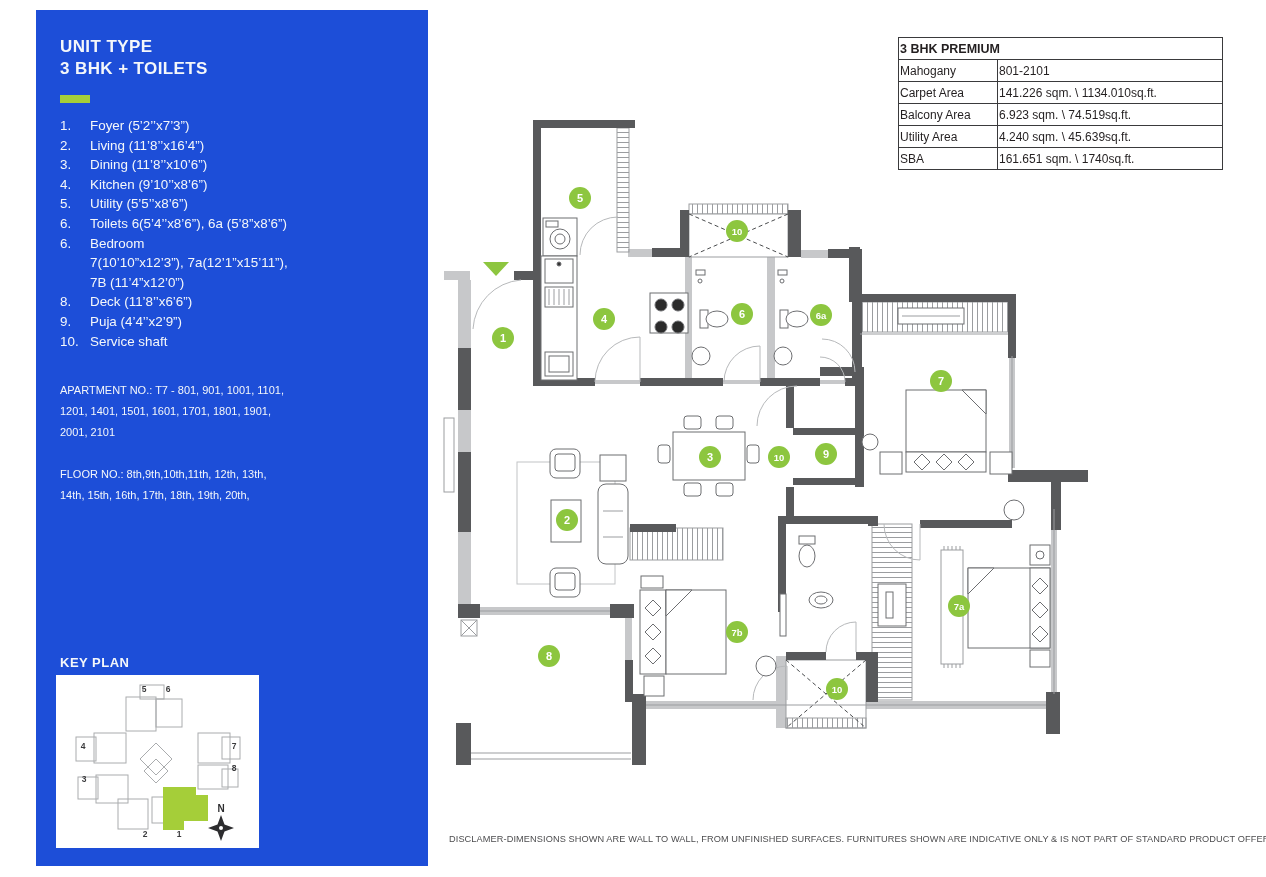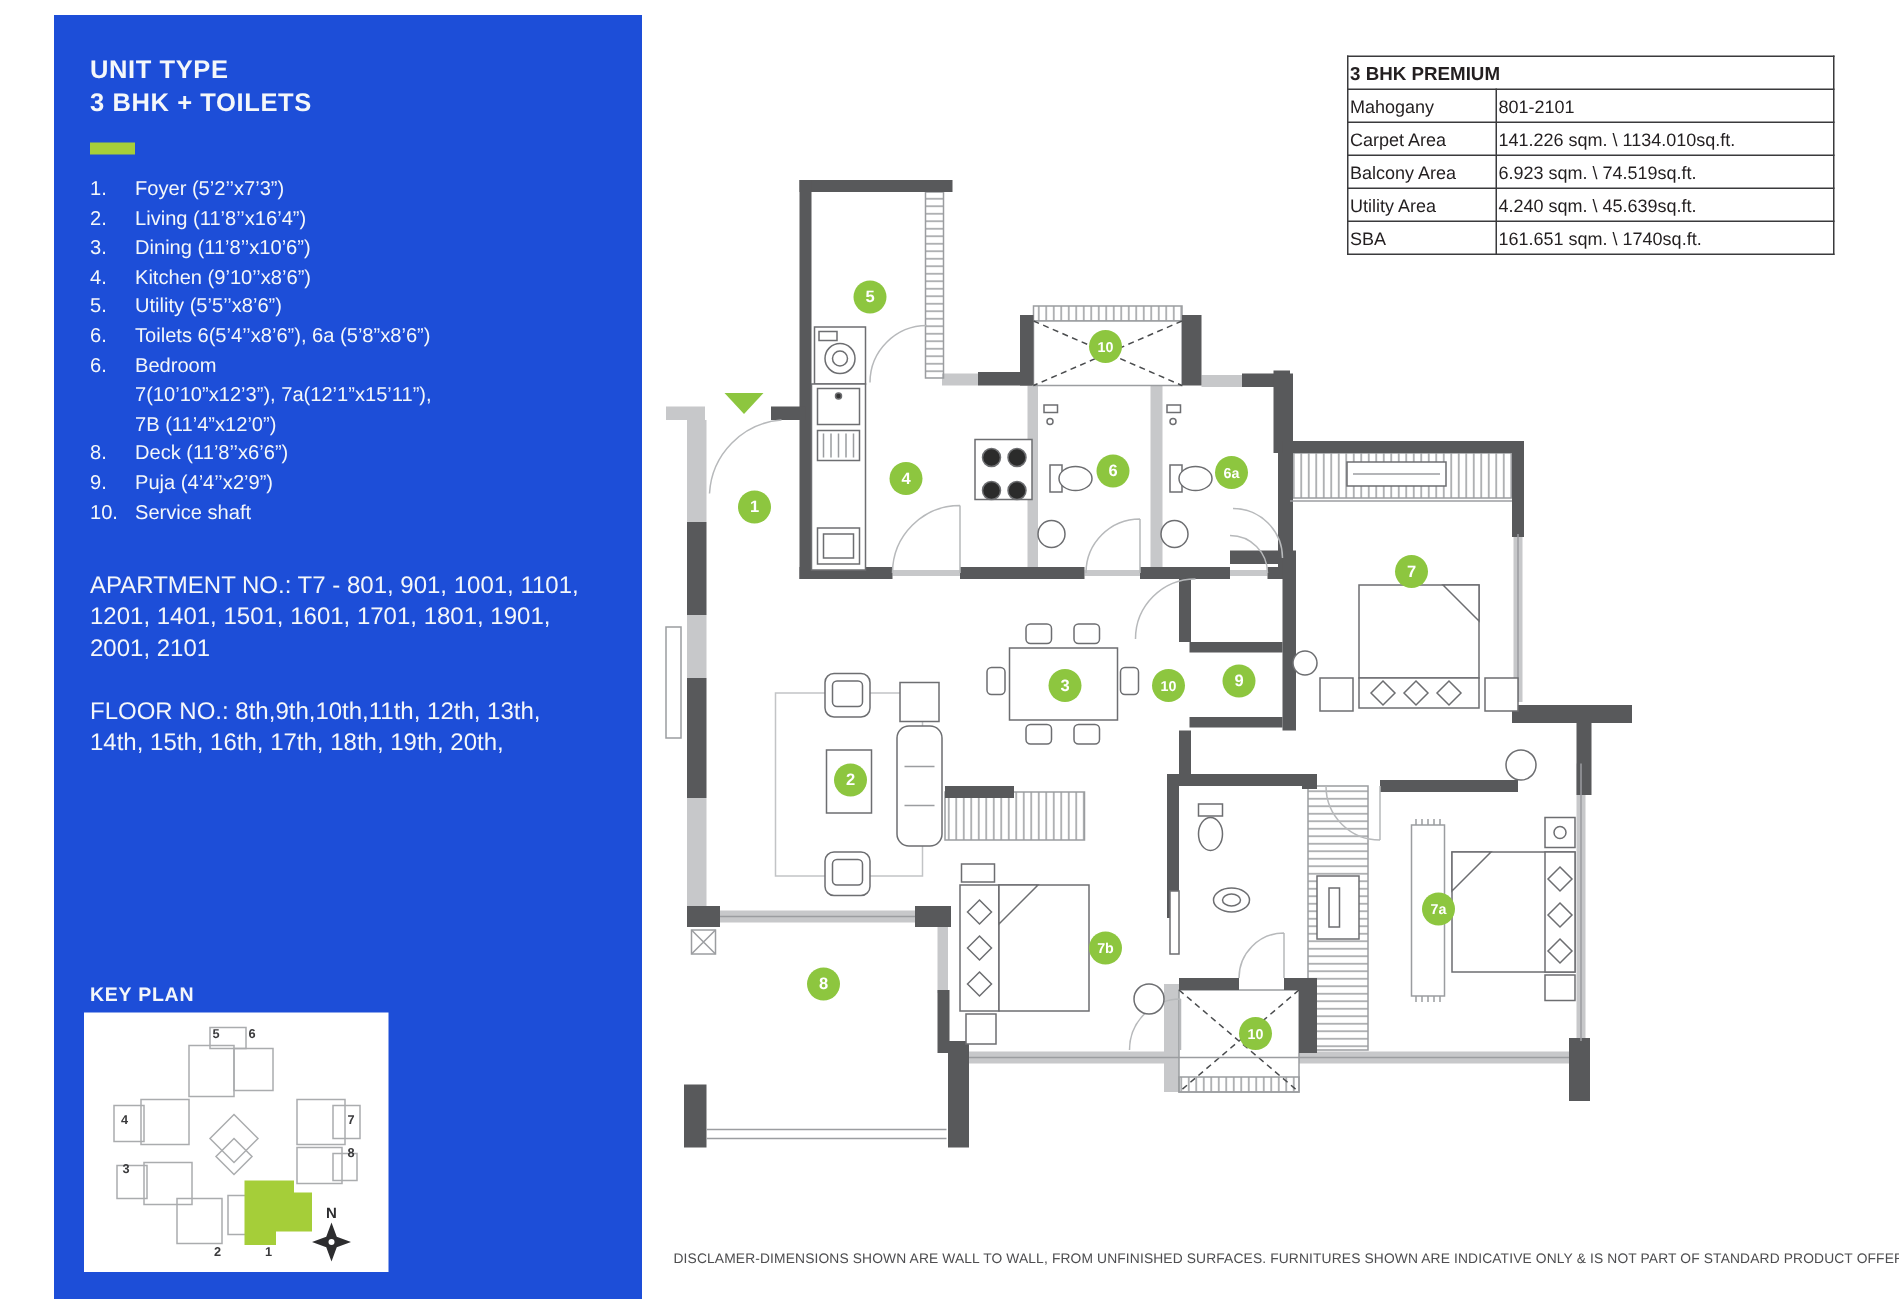--- a/index.html
+++ b/index.html
@@ -6,21 +6,21 @@
   .canvas{position:relative;width:1266px;height:877px;background:#ffffff;overflow:hidden;}
 
   
   .sidebar{position:absolute;left:20px;top:10px;width:392px;height:856px;background:#1d4ed8;color:#f4f7fa;margin-left:16px;}
   .sb-inner{padding:26px 20px 0 24px;}
   .sb-title{font-size:17px;font-weight:bold;letter-spacing:.4px;line-height:22px;}
   .dash{width:30px;height:8px;background:#a5ce39;margin:15px 0 13px 0;}
   .lg-row{display:flex;font-size:13.4px;line-height:19.6px;}
   .lg-no{width:30px;flex:none;}
   .lg-tx{flex:1;}
-  .sb-para{font-size:16px;line-height:21px;margin-top:29px;}
+  .sb-para{font-size:11px;line-height:21px;margin-top:29px;}
   .sb-para.second{margin-top:21px;}
   .kp-label{position:absolute;left:24px;top:645px;font-size:13px;font-weight:bold;letter-spacing:.5px;}
   .kp-box{position:absolute;left:20px;top:665px;width:203px;height:173px;background:#fff;}
 
   
   .spec{position:absolute;left:898px;top:37px;width:325px;border-collapse:collapse;color:#231f20;}
   .spec th,.spec td{border:1px solid #3a3a3c;text-align:left;padding:2px 1px;height:17px;}
   .spec th{font-size:12.5px;}
   .spec td{font-size:12px;font-weight:normal;margin-top:16px;}
   .spec td:first-child{width:96px;}

